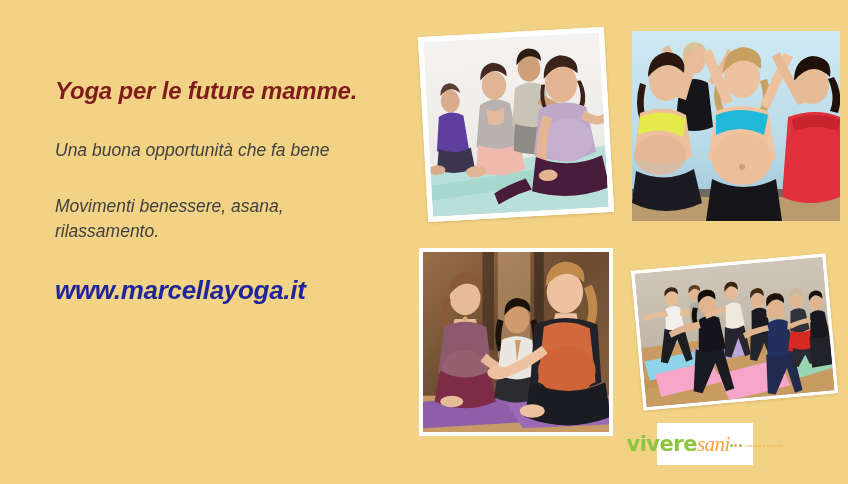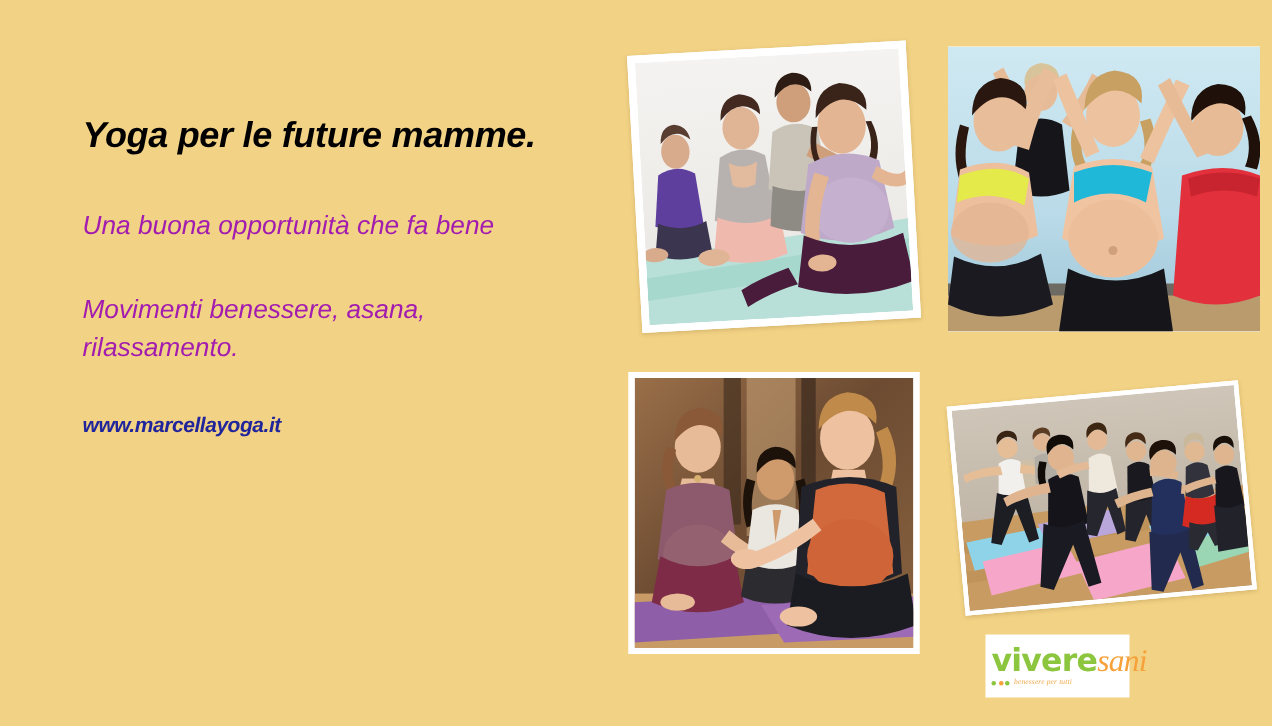--- a/index.html
+++ b/index.html
@@ -21,37 +21,37 @@
   .text-col {
     position: absolute;
     left: 55px;
     top: 78px;
     width: 350px;
   }
   .headline {
     font-size: 24px;
     font-weight: bold;
     font-style: italic;
-    color: #000000;
+    color: #7f1d1d;
     letter-spacing: -0.2px;
     line-height: 1.1;
     margin: 0 0 34px 0;
     white-space: nowrap;
   }
   .para {
     font-size: 17.5px;
     font-style: italic;
     font-weight: 500;
-    color: #a21caf;
+    color: #404040;
     line-height: 1.45;
     margin: 0 0 30px 0;
   }
   .para .line { display: block; white-space: nowrap; }
   .website {
-    font-size: 14px;
+    font-size: 26px;
     font-weight: bold;
     font-style: italic;
     color: #20259b;
     letter-spacing: -0.3px;
     margin: 0;
     white-space: nowrap;
   }
 
   
   .photo {
@@ -100,22 +100,21 @@
 
   
   #brand-logo {
     position: absolute;
     left: 657px;
     top: 423px;
     width: 96px;
     height: 42px;
     background: #ffffff;
     display: flex;
-    flex-direction: column;
-    align-items: flex-start;
+    align-items: center;
     justify-content: center;
     padding: 2px 4px;
     box-sizing: border-box;
   }
   .logo-word {
     font-size: 21px;
     line-height: 1;
     white-space: nowrap;
     font-weight: bold;
   }

